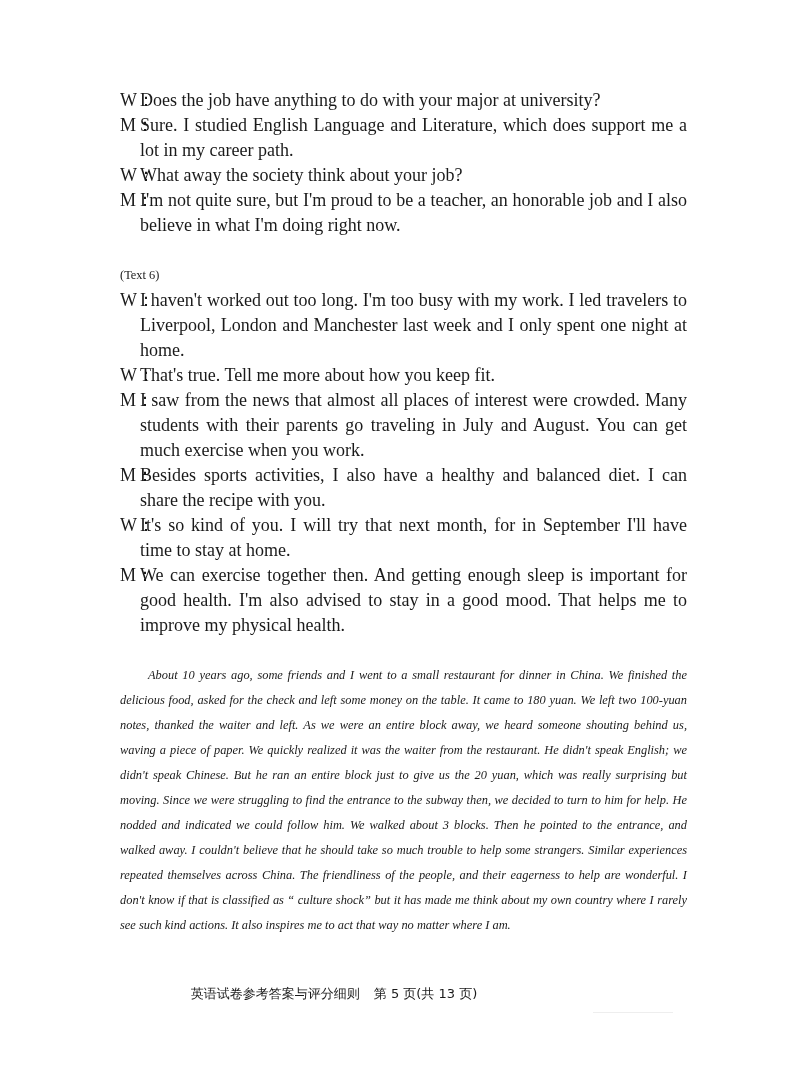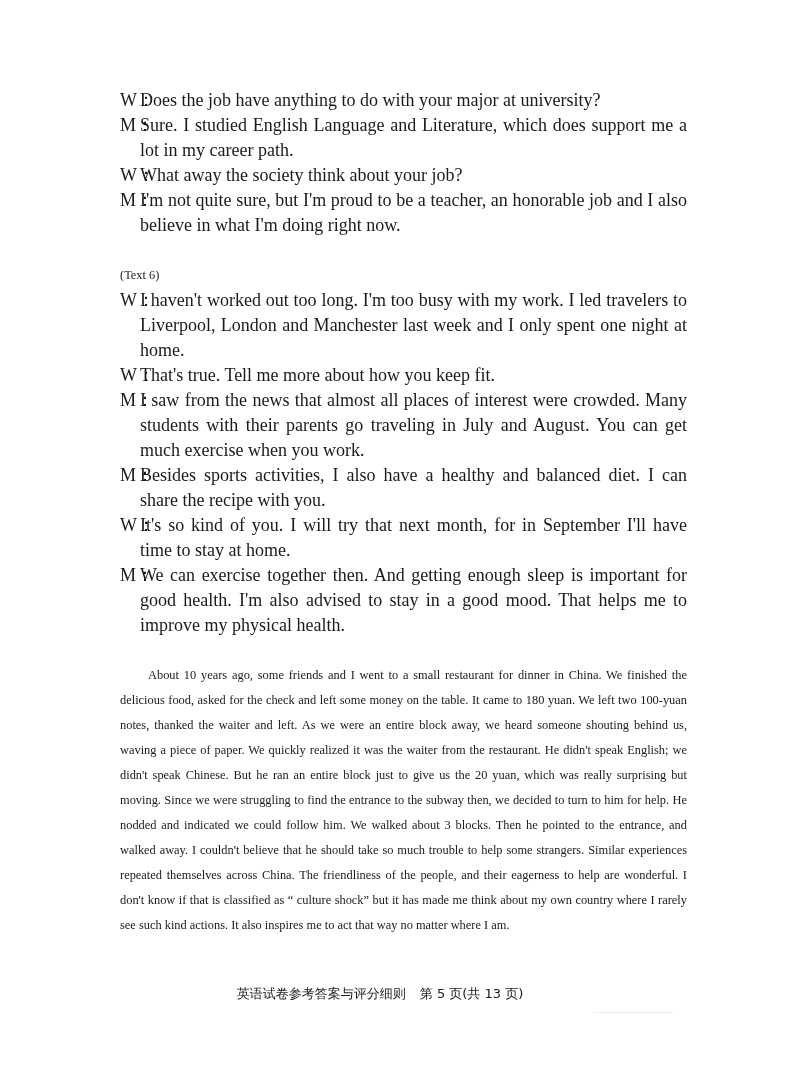--- a/index.html
+++ b/index.html
@@ -10,24 +10,24 @@
   }
   .page { position: absolute; left: 120px; top: 88px; width: 567px; }
   .line {
     font-size: 18px; line-height: 25px; margin: 0;
     text-align: justify; text-align-last: left;
   }
   .dlg { padding-left: 20px; text-indent: -20px; }
   .spk { display: inline-block; width: 20px; text-indent: 0; }
   .gap { height: 25px; }
   .section-title { font-size: 12.4px; line-height: 25px; margin: 0; }
-  .para { font-size: 12.4px; line-height: 25px; margin: 0; text-indent: 28px; text-align: justify; text-align-last: left; }
+  .para { font-size: 12.4px; line-height: 25px; margin: 0; text-indent: 28px; text-align: justify; text-align-last: left; font-style: italic; }
   .footer {
     position: absolute; left: 0; width: 668px; top: 985px; text-align: center;
-    font-size: 13px; font-family: "DejaVu Sans", sans-serif; color: #1a1a1a; margin-left: 46px;
+    font-size: 13px; font-family: "DejaVu Sans", sans-serif; color: #1a1a1a;
   }
   .footer .gapper { display: inline-block; width: 14px; }
   .faint-line {
     position: absolute; left: 593px; top: 1012px; width: 80px; height: 1px; background: #eeeeee;
   }
 </style>
 </head>
 <body>
 
 <div class="page">

